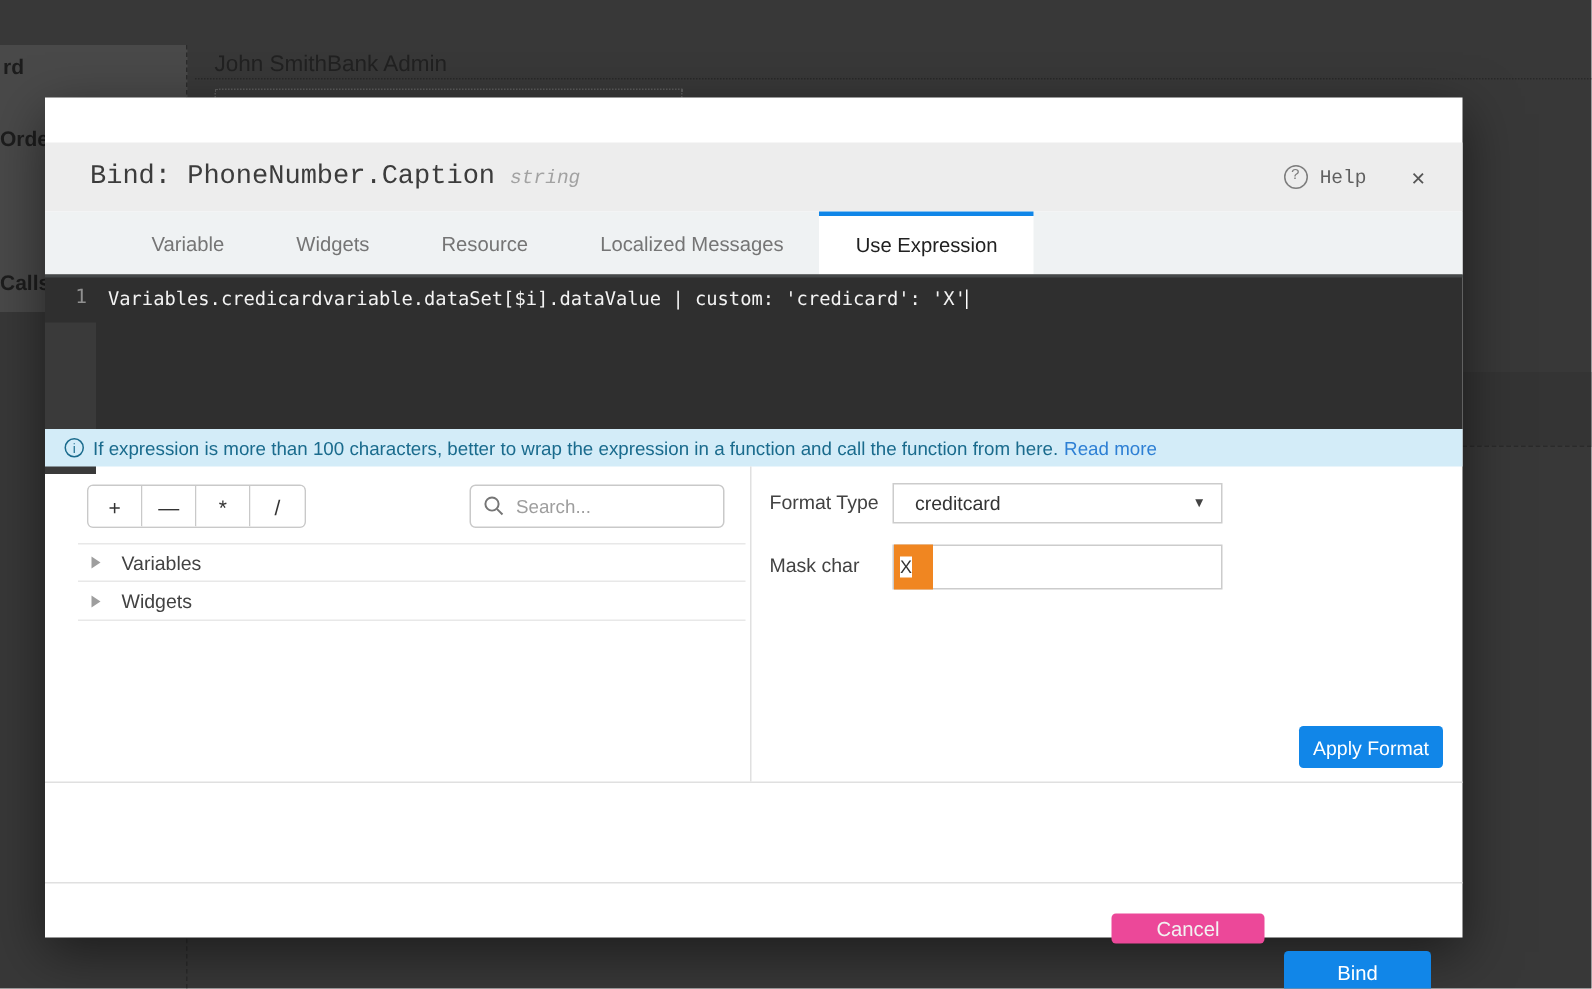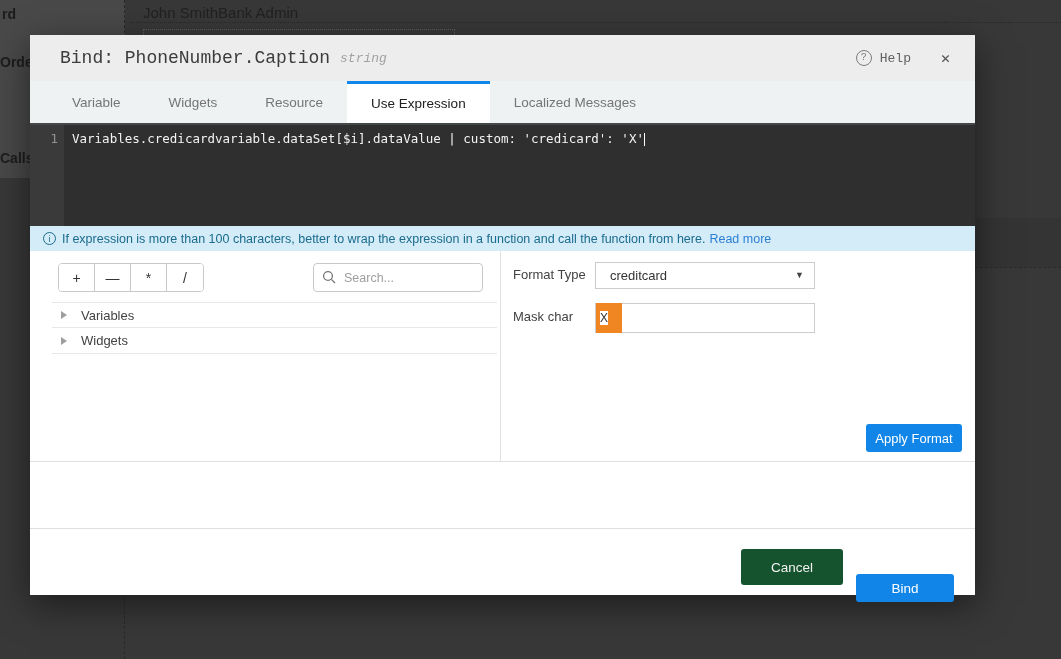--- a/index.html
+++ b/index.html
@@ -2,21 +2,21 @@
 <html><head>
 <meta charset="utf-8">
 <style>
   * { margin:0; padding:0; box-sizing:border-box; }
   html,body { width:1061px; height:659px; overflow:hidden; }
   body {
     background:#383838;
     font-family:"Liberation Sans", sans-serif;
     position:relative;
   }
-  .abs { position:absolute; }
+  .abs { position:absolute;margin-top:30px; }
 
   
   .bg-sidebar-top { left:0; top:0; width:125px; height:178px; background:#494949; }
   .bg-divider { left:124px; top:0; height:659px; width:0; border-left:1px dashed #2b2b2b; }
   .bg-side-label { font-weight:bold; font-size:14px; color:#1d1d1d; }
   .bg-header-label { left:143px; top:4px; font-size:15px; color:#212121; font-weight:500; }
   .bg-dotted-line { left:130px; top:22px; width:931px; height:0; border-top:1px dotted #282828; }
   .bg-dotted-box { left:143px; top:29px; width:312px; height:24px; border:1px dotted #5c5c5c; border-bottom:none; }
   .bg-shade { left:975px; top:218px; width:86px; height:49px; background:#343434; }
   .bg-dashed-line2 { left:975px; top:267px; width:86px; height:0; border-top:1px dashed #2a2a2a; }
@@ -39,21 +39,21 @@
     width:16px; height:16px; border:1.5px solid #7d7d7d; border-radius:50%;
     color:#7d7d7d; font-size:10px; line-height:13px; text-align:center; display:inline-block;
   }
   .help-label { margin-left:8px; font-size:13px; color:#5f5f5f; }
   .close-icon { margin-left:30px; font-size:15px; color:#555; cursor:pointer; }
 
   
   .tabbar {
     left:0; top:46px; width:945px; height:42px;
     background:#eff2f3;
-    display:flex; padding-left:18px;
+    display:flex; padding-left:47px;
   }
   .tab {
     padding:0 24px; font-size:13.5px; color:#757575;
     display:flex; align-items:center; cursor:pointer;
   }
   .tab.active {
     background:#ffffff; color:#212121; font-weight:500;
     border-top:3px solid #1086e8; padding-top:0;
   }
 
@@ -144,21 +144,21 @@
   .apply-btn {
     left:836px; top:389px; width:96px; height:28px;
     background:#1186e8; color:#ffffff; font-size:13px;
     border:none; border-radius:3px; cursor:pointer;
     font-family:"Liberation Sans", sans-serif;
   }
 
   
   .footer-line { left:0; top:493px; width:945px; height:0; border-top:1px solid #e0e0e0; }
   .btn { border:none; border-radius:3px; font-size:13.5px; cursor:pointer; font-family:"Liberation Sans", sans-serif; }
-  .cancel-btn { left:711px; top:514px; width:102px; height:36px; background:#14532d; color:#f2f2f2; }
+  .cancel-btn { left:711px; top:514px; width:102px; height:20px; background:#ec4899; color:#f2f2f2; }
   .bind-btn { left:826px; top:539px; width:98px; height:28px; background:#1186e8; color:#ffffff; }
 </style>
 </head>
 <body>
 
 <div class="abs bg-sidebar-top"></div>
 <div class="abs bg-divider"></div>
 <div class="abs bg-side-label" style="left:2px; top:6px;">rd</div>
 <div class="abs bg-side-label" style="left:0; top:54px;">Order</div>
 <div class="abs bg-side-label" style="left:0; top:150px;">Calls</div>
@@ -177,22 +177,22 @@
       <span class="help-icon">?</span>
       <span class="help-label">Help</span>
       <span class="close-icon">✕</span>
     </span>
   </div>
 
   <div class="abs tabbar">
     <div class="tab">Variable</div>
     <div class="tab">Widgets</div>
     <div class="tab">Resource</div>
+    <div class="tab">Localized Messages</div>
     <div class="tab active">Use Expression</div>
-    <div class="tab">Localized Messages</div>
   </div>
 
   <div class="abs editor">
     <div class="abs gutter"></div>
     <div class="line-number">1</div>
     <div class="code-line"><span>Variables.credicardvariable.dataSet[$i].dataValue | custom: 'credicard': 'X'</span><span class="text-cursor"></span></div>
   </div>
 
   <div class="abs infobar">
     <span class="info-icon">i</span>

